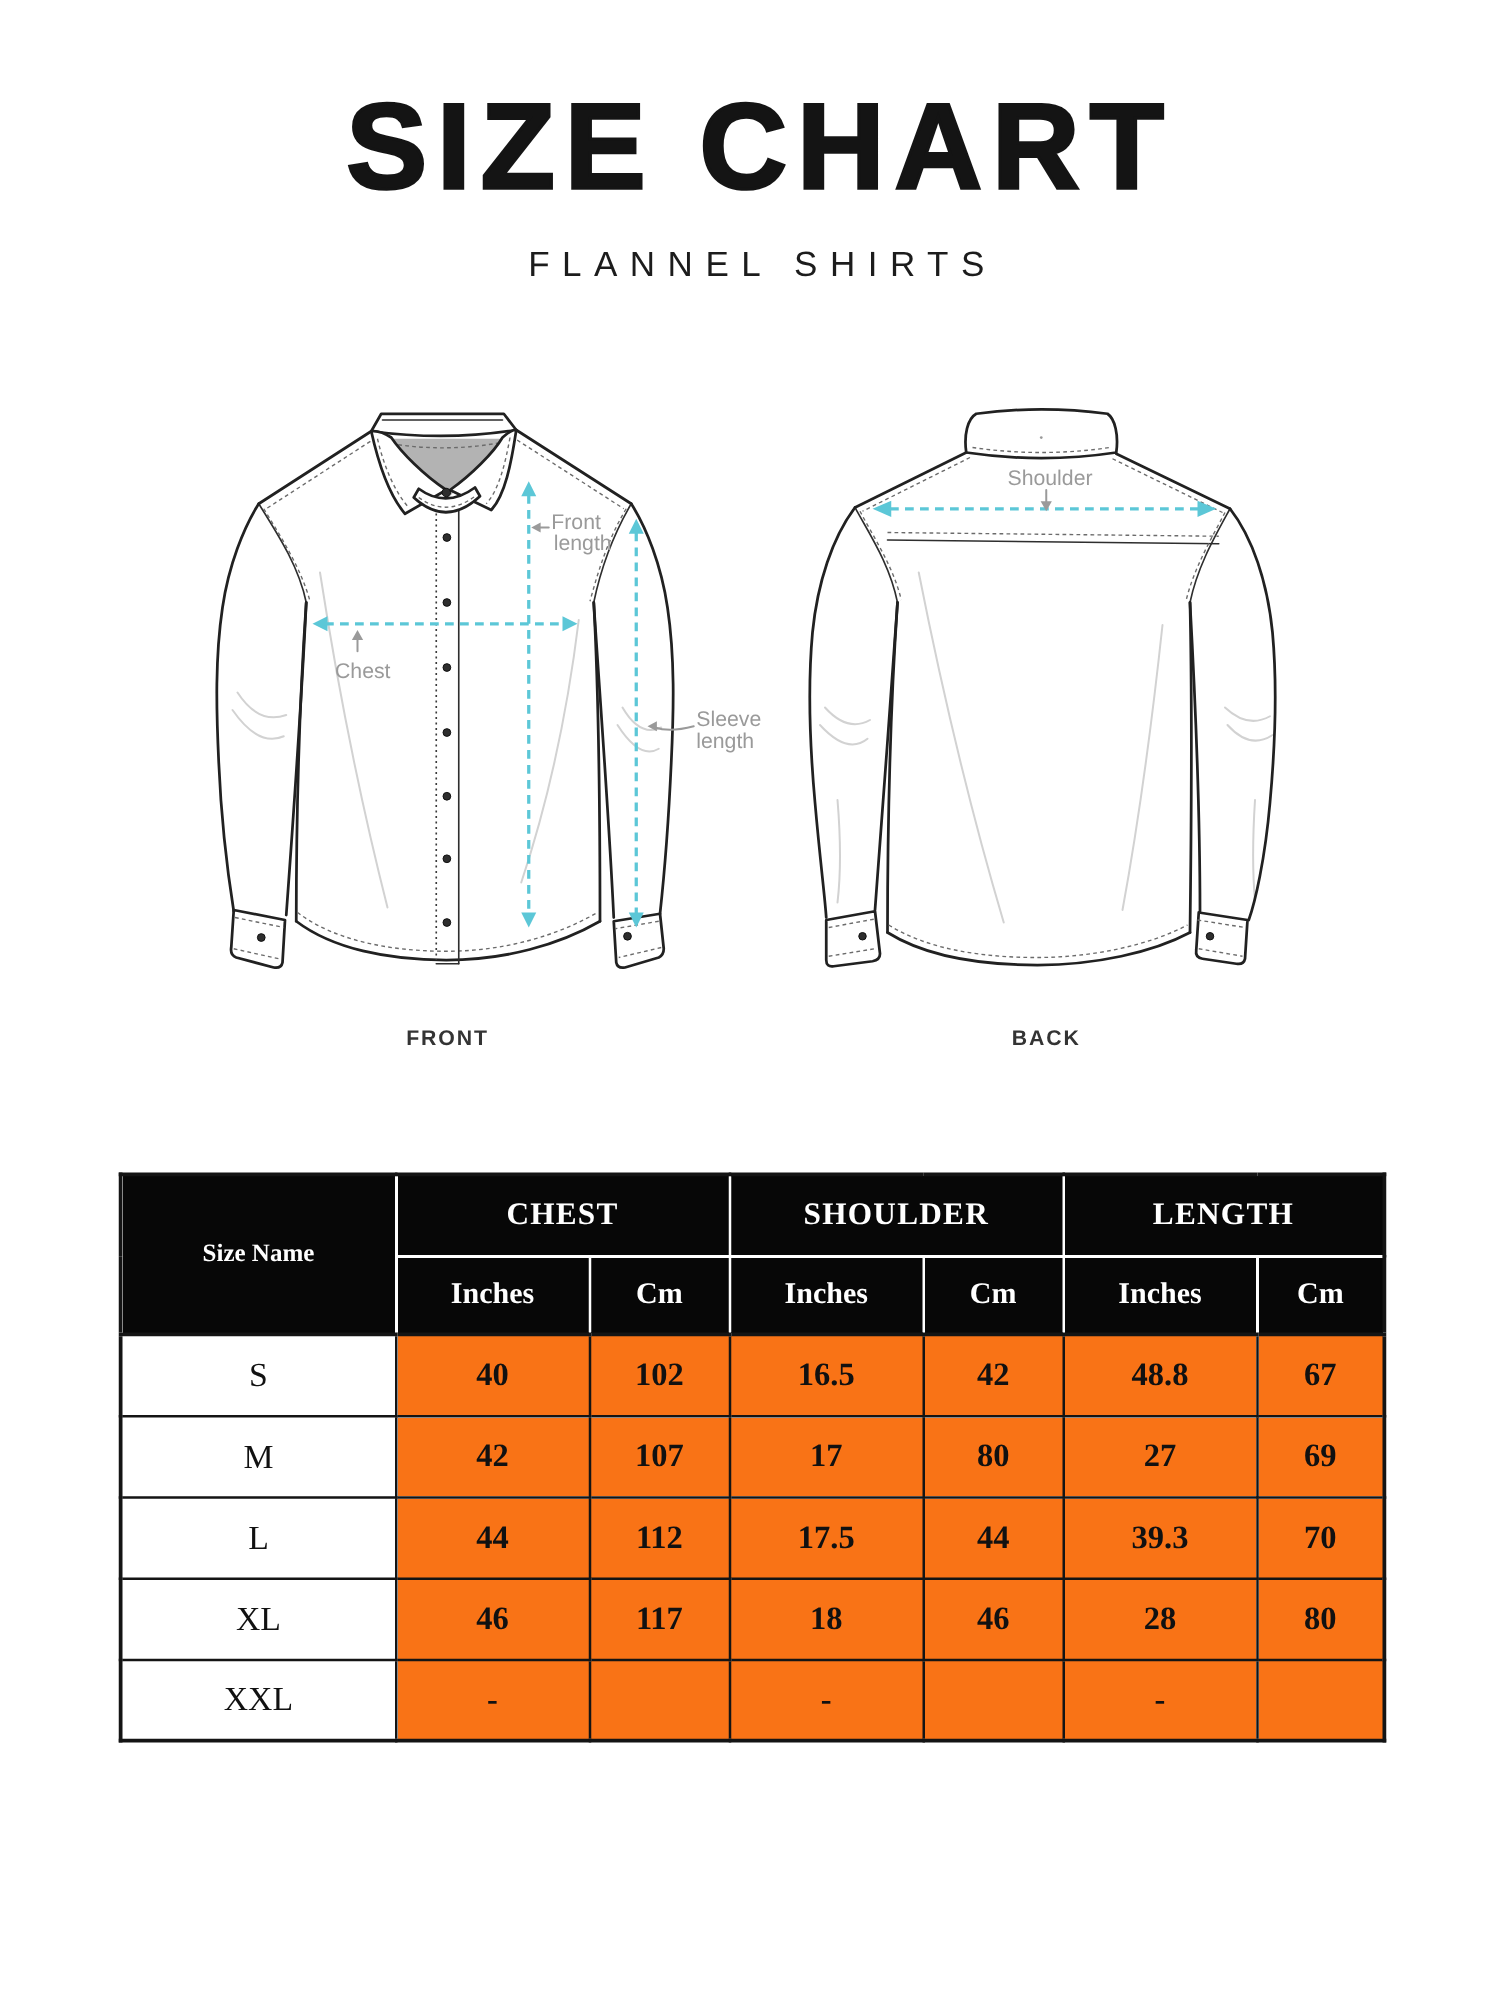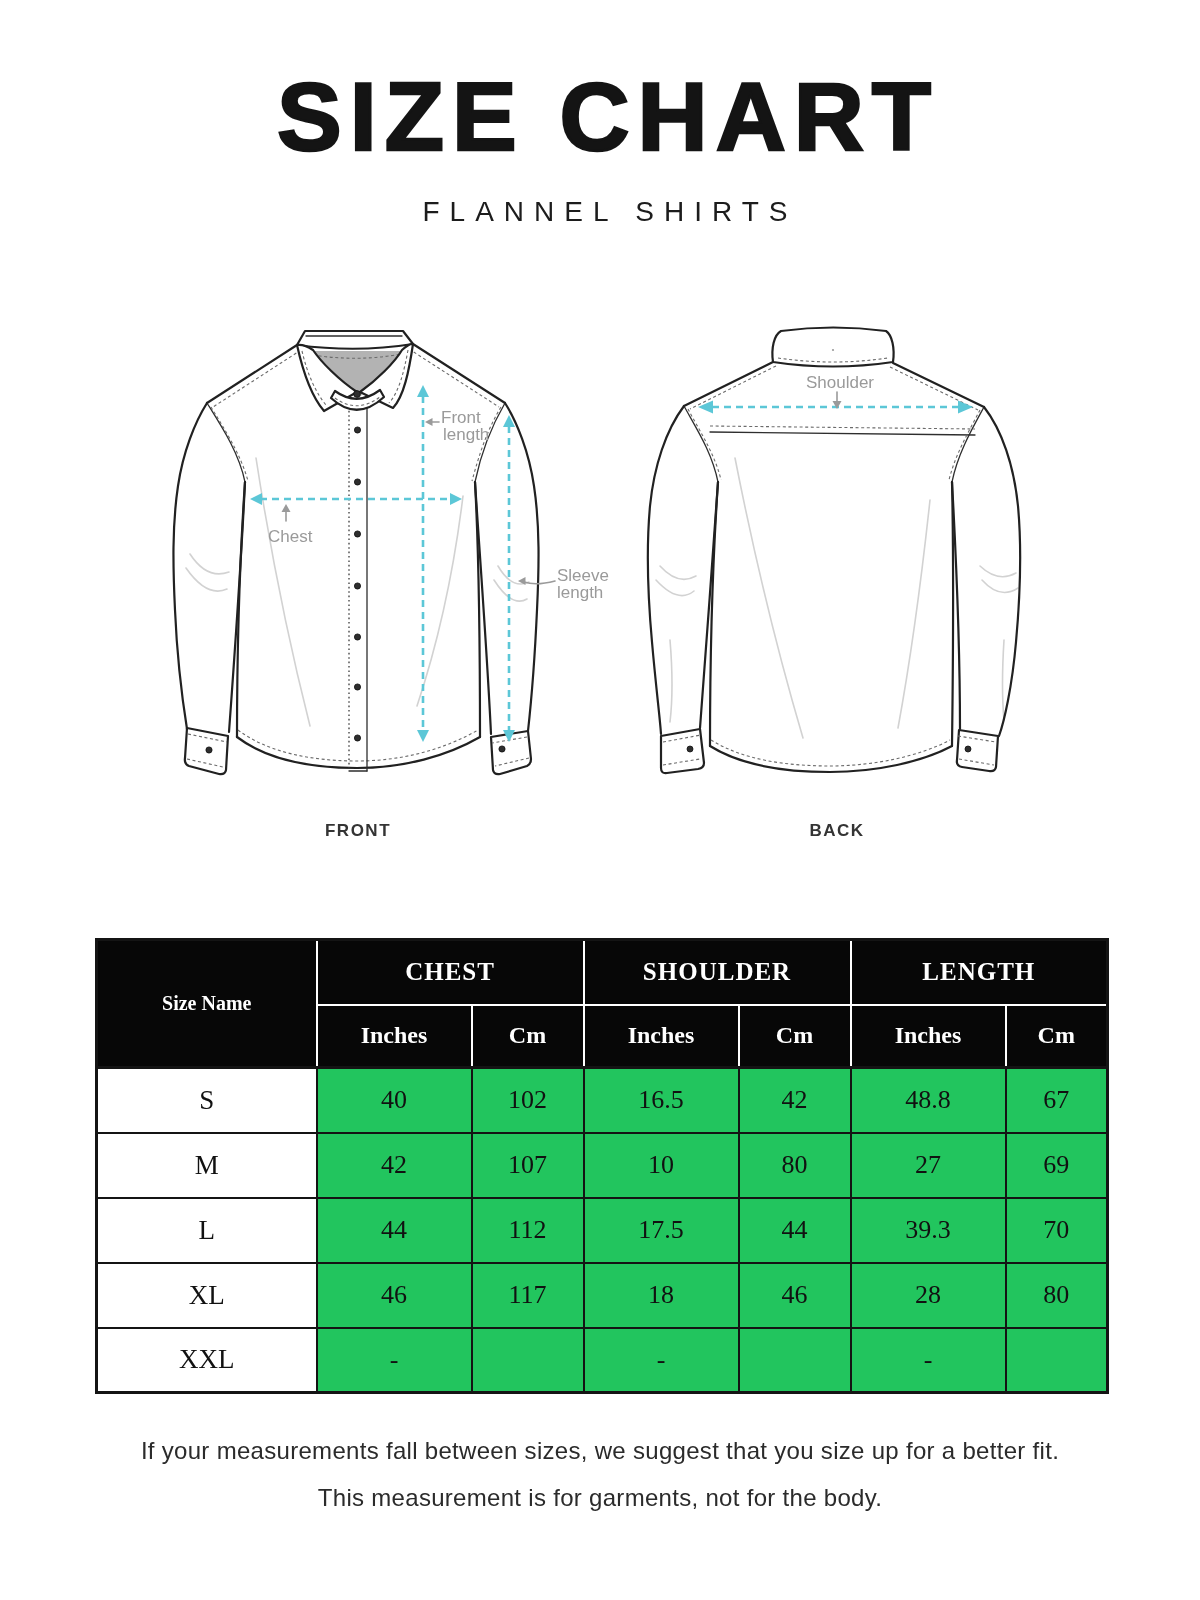--- a/index.html
+++ b/index.html
@@ -57,21 +57,21 @@
     border:2px solid var(--ink);text-align:center;vertical-align:middle;padding:0;overflow:hidden;
   }
   .size-table thead th{background:var(--header-bg);color:#ffffff;border:2px solid #ffffff;}
   .size-table thead tr.group-row{height:65px;}
   .size-table thead tr.unit-row{height:63px;}
   .size-table thead th.corner{border-bottom:3px solid var(--ink);font-size:20px;font-weight:bold;}
   .size-table thead th.group{font-size:25px;font-weight:bold;letter-spacing:1px;}
   .size-table thead tr.unit-row th{border-bottom:3px solid var(--ink);font-size:24px;font-weight:bold;}
   .size-table tbody tr{height:65px;}
   .size-table tbody th{font-weight:normal;font-size:27px;background:#fff;}
-  .size-table tbody td{font-size:26px;background:#22c55e;}
+  .size-table tbody td{font-size:26px;background:#f97316;font-weight:bold;}
 
   .footer{
     position:absolute;top:1427px;left:0;width:1200px;text-align:center;
     font-size:24px;line-height:47px;color:#2b2b2b;letter-spacing:.3px;
   }
   .footer p{margin:0;}
 </style>
 </head>
 <body>
 
@@ -281,21 +281,21 @@
         <td>102</td>
         <td>16.5</td>
         <td>42</td>
         <td>48.8</td>
         <td>67</td>
       </tr>
       <tr>
         <th>M</th>
         <td>42</td>
         <td>107</td>
-        <td>10</td>
+        <td>17</td>
         <td>80</td>
         <td>27</td>
         <td>69</td>
       </tr>
       <tr>
         <th>L</th>
         <td>44</td>
         <td>112</td>
         <td>17.5</td>
         <td>44</td>
@@ -316,18 +316,14 @@
         <td>-</td>
         <td></td>
         <td>-</td>
         <td></td>
         <td>-</td>
         <td></td>
       </tr>
     </tbody>
   </table>
 
-  <div class="footer">
-    <p>If your measurements fall between sizes, we suggest that you size up for a better fit.</p>
-    <p>This measurement is for garments, not for the body.</p>
-  </div>
 
 </div>
 
 </body></html>

